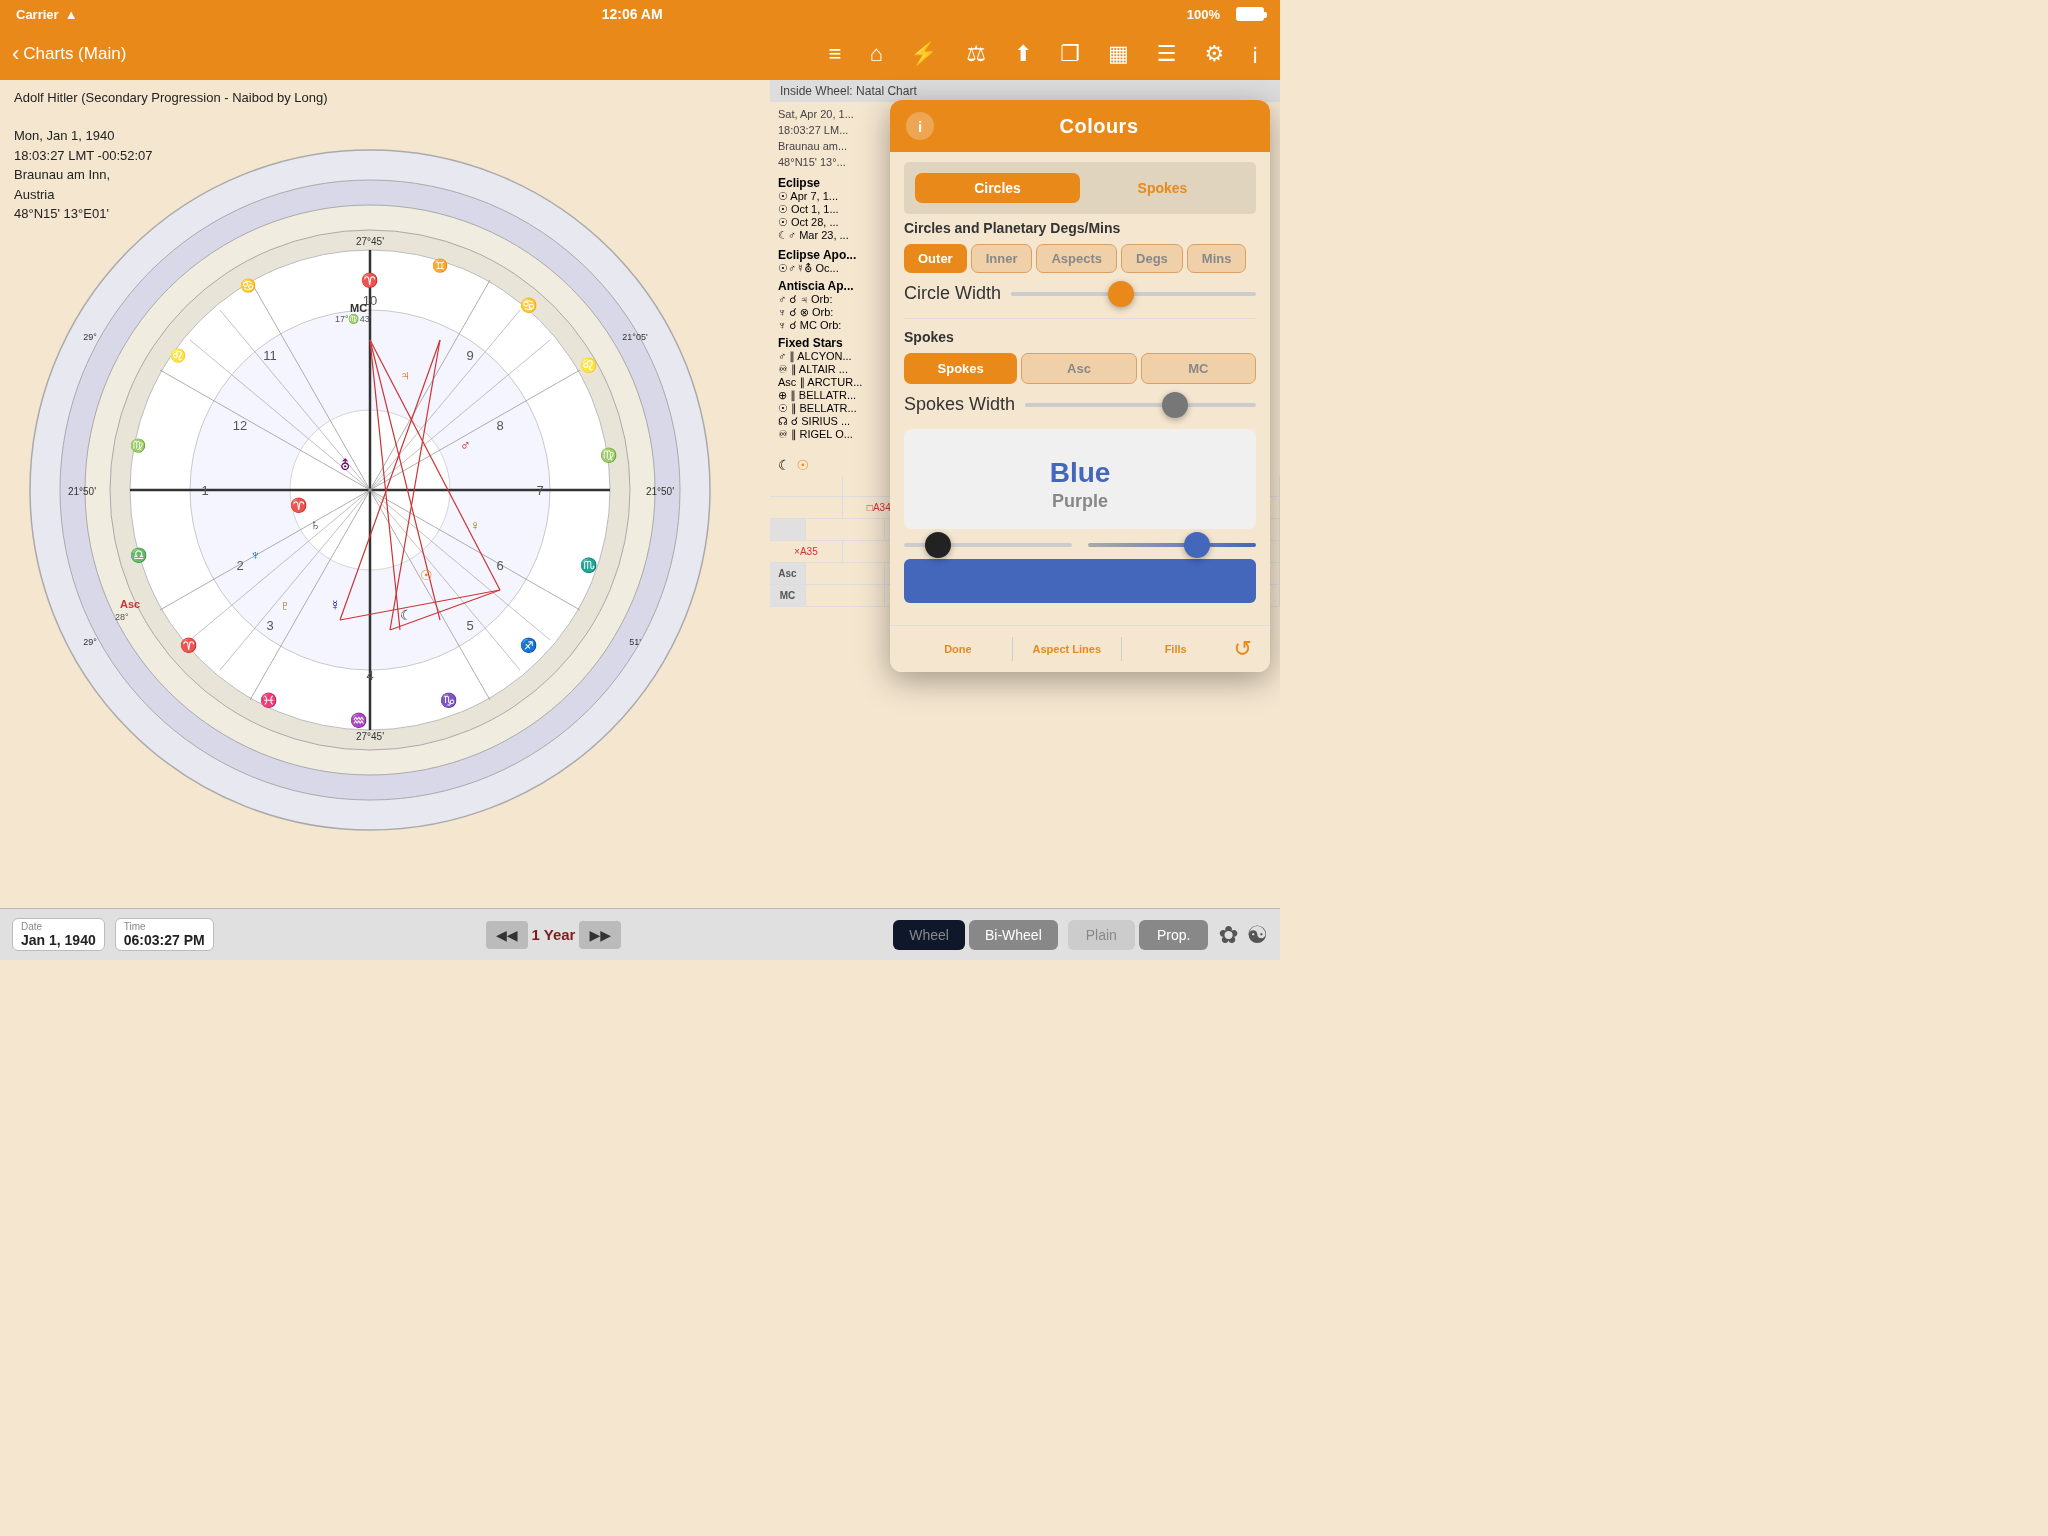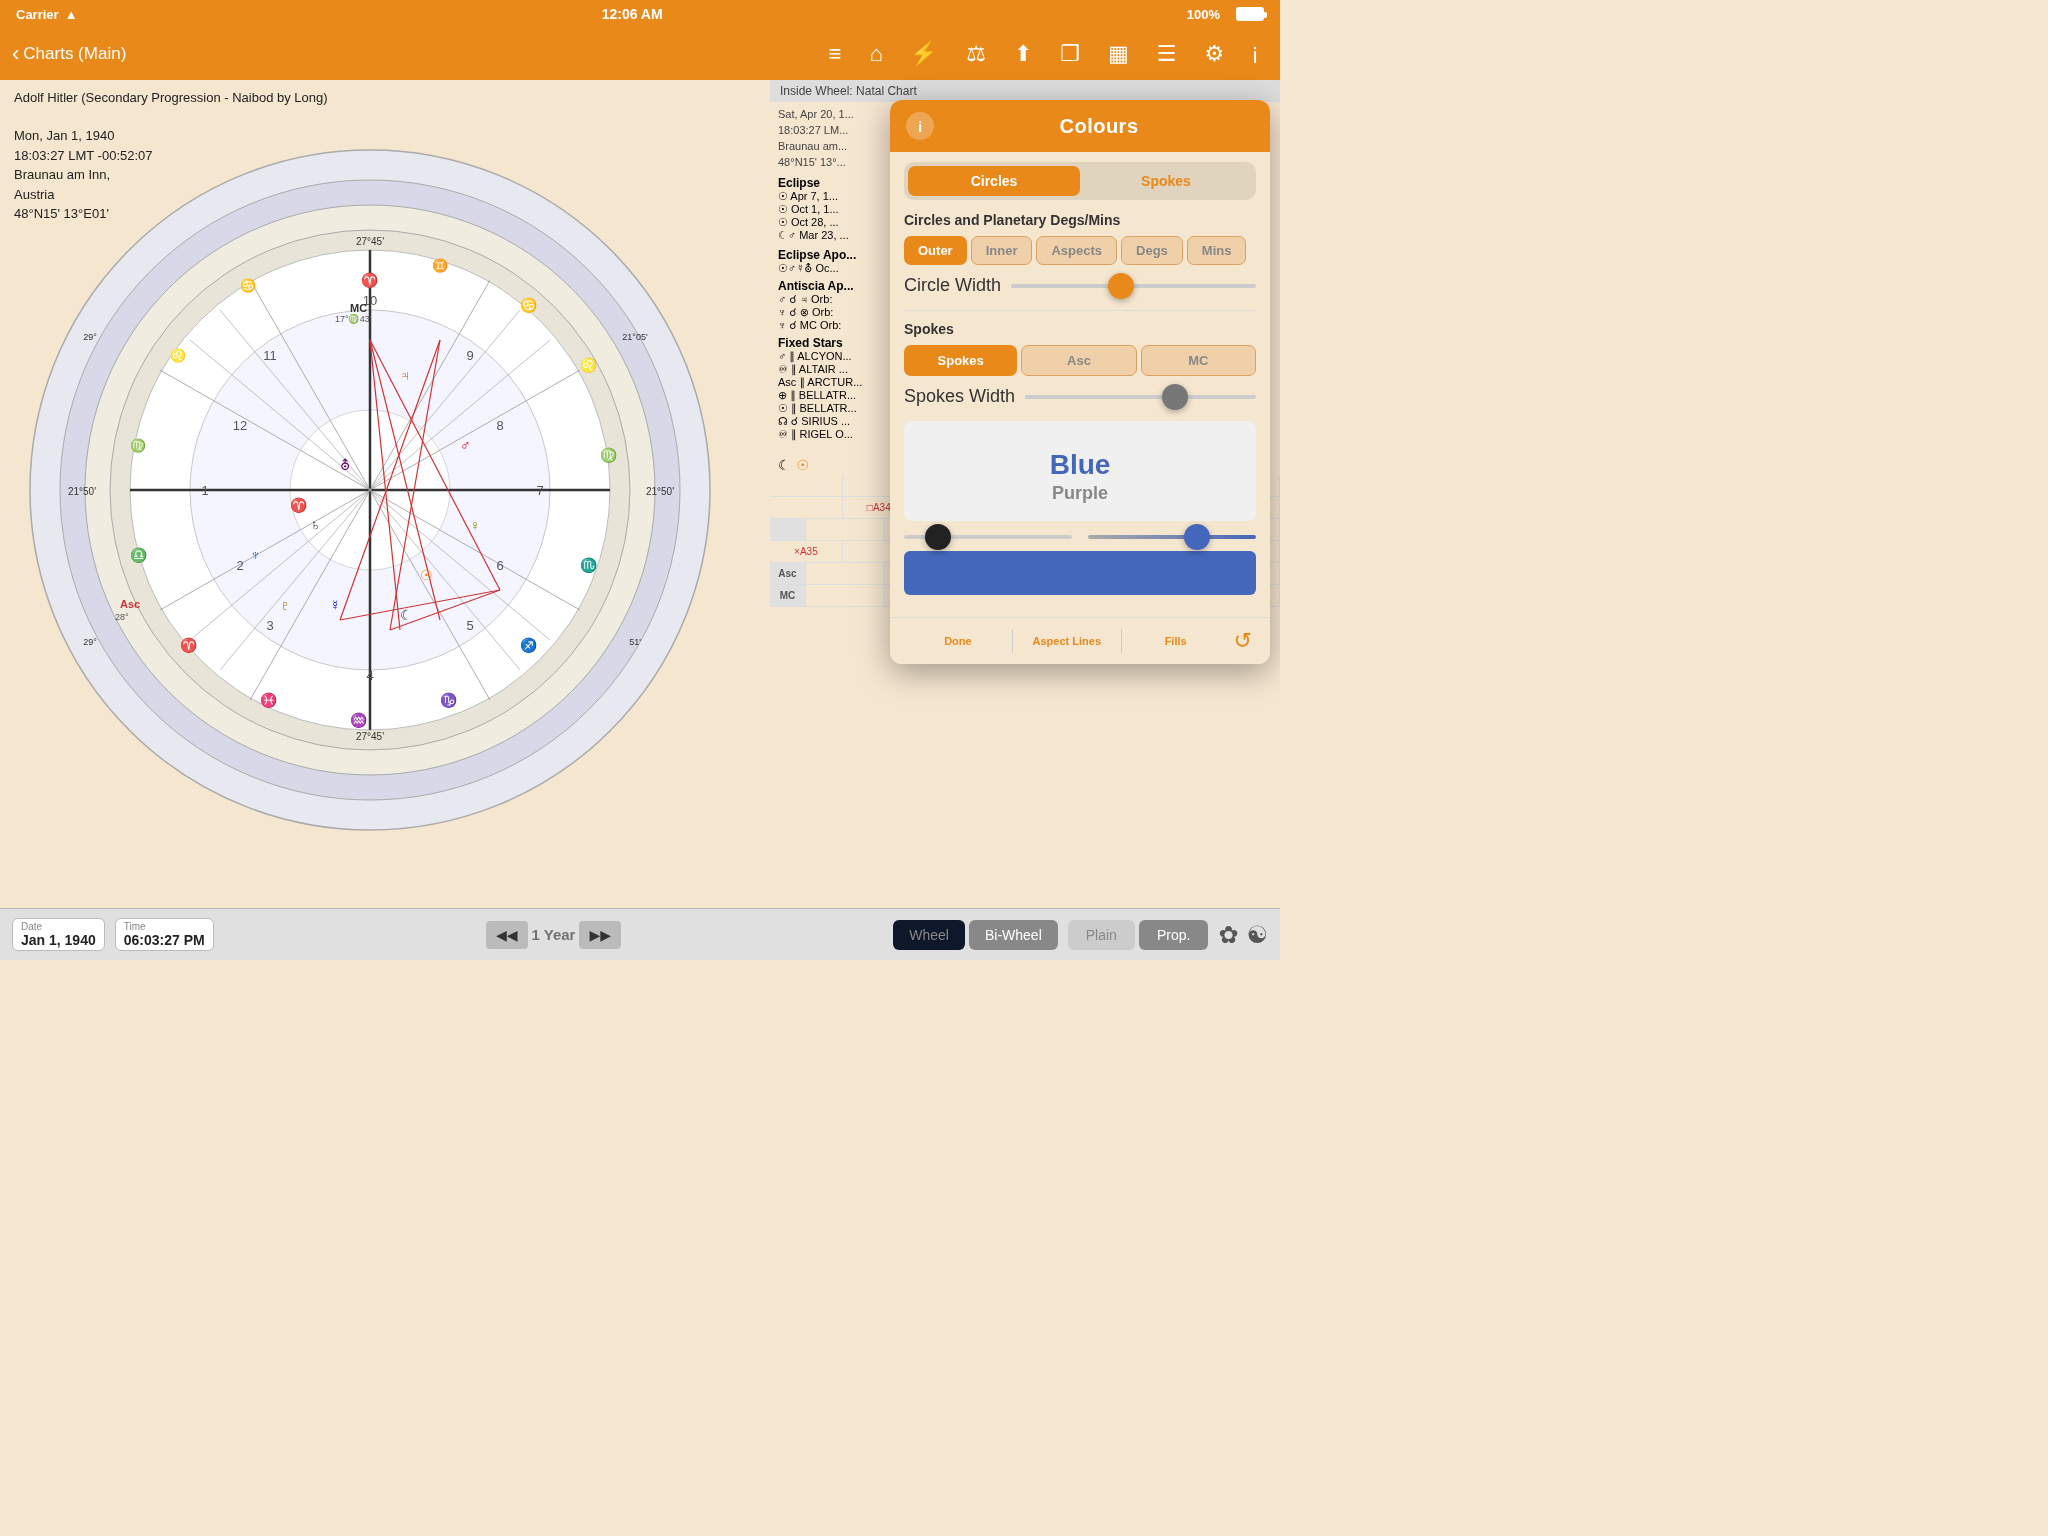--- a/index.html
+++ b/index.html
@@ -176,23 +176,23 @@
       letter-spacing: 0.5px;
     }
     .colours-body {
       padding: 10px 14px;
     }
 
     
     .tab-row {
       display: flex;
       background: rgba(0,0,0,0.08);
-      border-radius: 10px;
-      padding: 4px;
-      margin-bottom: 12px;
+      border-radius: 5px;
+      padding: 11px;
+      margin-bottom: 6px;
     }
     .tab-btn {
       flex: 1;
       padding: 7px 0;
       border: none;
       border-radius: 7px;
       font-size: 14px;
       font-weight: 600;
       cursor: pointer;
       transition: background 0.2s;
@@ -411,21 +411,21 @@
       border: none;
       border-radius: 4px;
       padding: 6px 10px;
       font-size: 14px;
       cursor: pointer;
       color: #333;
     }
     .period-label {
       font-size: 15px;
       font-weight: 600;
-      color: #737373;
+      color: #7f1d1d;
     }
     .wheel-toggle {
       display: flex;
       gap: 4px;
     }
     .wheel-btn {
       padding: 7px 16px;
       border: none;
       border-radius: 6px;
       font-size: 14px;

